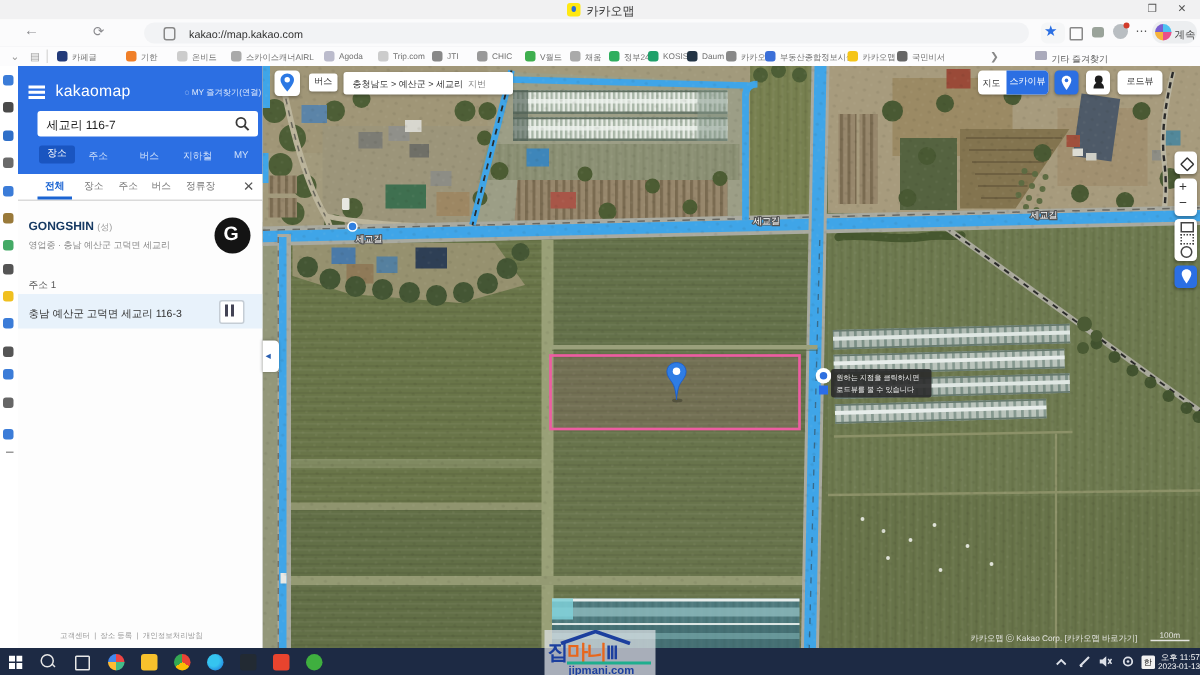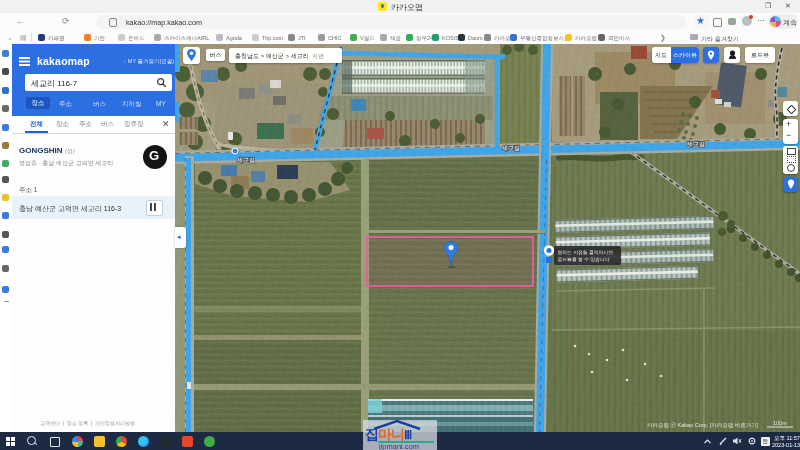--- a/index.html
+++ b/index.html
@@ -114,21 +114,21 @@
       <div class="abs" style="left:2px;top:286px;width:7px;height:7px;border-radius:2px;background:#3b7cd8;"></div>
       <div class="abs" style="left:4px;top:301px;width:5px;height:1px;background:#999;"></div>
     </div>
 
 <div class="abs" style="left:12px;top:44px;width:163px;height:388px;background:#fdfdfd;border-right:1px solid #d8d8da;"></div>
 
 <div class="abs" style="left:12px;top:44px;width:163px;height:72px;background:#2c6fe3;"></div>
 
 <div class="abs" style="left:19px;top:57px;width:11px;height:2px;background:#fff;box-shadow:0 3.5px 0 #fff,0 7px 0 #fff;"></div>
 
-<div class="abs" style="left:37px;top:55px;font-size:10.5px;font-weight:bold;color:#fff;letter-spacing:0.2px;">kakaomap</div>
+<div class="abs" style="left:37px;top:55px;font-size:10.5px;font-weight:normal;color:#fff;letter-spacing:0.2px;">kakaomap</div>
 
 <div class="abs" style="left:123px;top:58px;font-size:5.5px;color:#dce8fb;">◌ MY 즐겨찾기(연결)</div>
 
 <div class="abs" style="left:25px;top:74px;width:147px;height:17px;background:#fff;border-radius:2px;"></div>
 
 <div class="abs" style="left:31px;top:78px;font-size:8px;color:#222;">세교리 116-7</div>
 
 <svg class="abs" style="left:156px;top:77px;" width="11" height="11" viewBox="0 0 13 13">
   <circle cx="5.5" cy="5.5" r="3.6" fill="none" stroke="#3a3a3a" stroke-width="1.4"></circle>
   <line x1="8.2" y1="8.2" x2="11.5" y2="11.5" stroke="#3a3a3a" stroke-width="1.6"></line>
@@ -629,15 +629,15 @@
       <div class="abs" style="left:774px;top:434.5px;width:24px;text-align:center;font-size:5.5px;color:#fff;white-space:nowrap;">오후 11:57</div>
       <div class="abs" style="left:772px;top:441.5px;width:28px;text-align:center;font-size:5.5px;color:#fff;white-space:nowrap;">2023-01-13</div>
     </div>
 
 <div class="abs" style="left:363px;top:420px;width:74px;height:30px;background:rgba(222,226,230,0.72);"></div>
 <svg class="abs" style="left:372px;top:420px;" width="50" height="10" viewBox="0 0 50 10">
   <path d="M2 9 L25 1 L48 9" fill="none" stroke="#1c3f9e" stroke-width="2.4"></path>
 </svg>
 <div class="abs" style="left:365px;top:426px;font-size:14px;font-weight:bold;color:#1c3f9e;letter-spacing:-1px;">집<span style="color:#e8661c;">마니</span><span style="color:#1c3f9e;font-size:12px;">Ⅲ</span></div>
 <div class="abs" style="left:378px;top:441px;width:56px;height:1.5px;background:#1fae8e;"></div>
-<div class="abs" style="left:379px;top:442px;font-size:7.5px;font-weight:normal;color:#1b3f9e;">jipmani.com</div>
+<div class="abs" style="left:379px;top:442px;font-size:7.5px;font-weight:bold;color:#1b3f9e;">jipmani.com</div>
 
 </div>
 
 </body></html>

